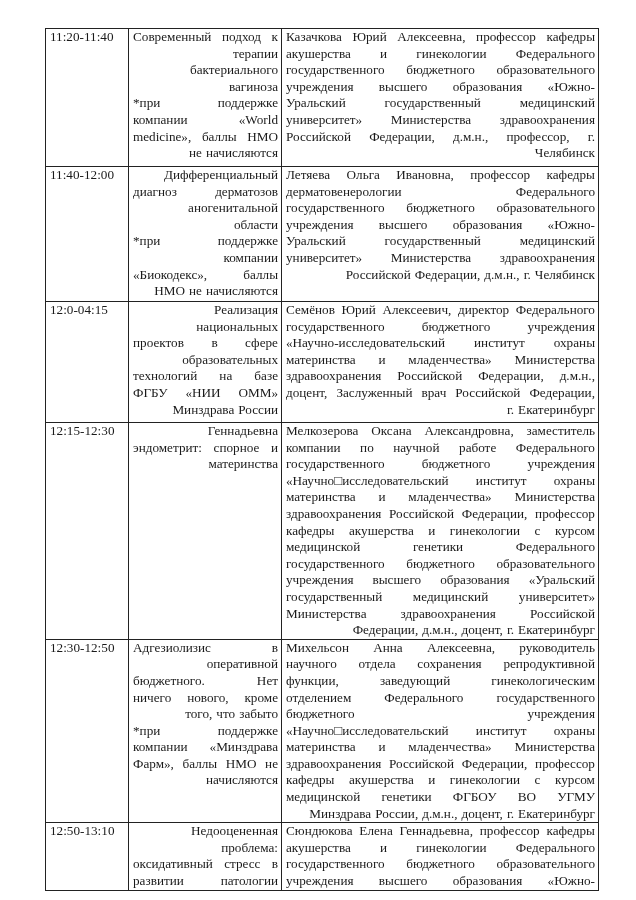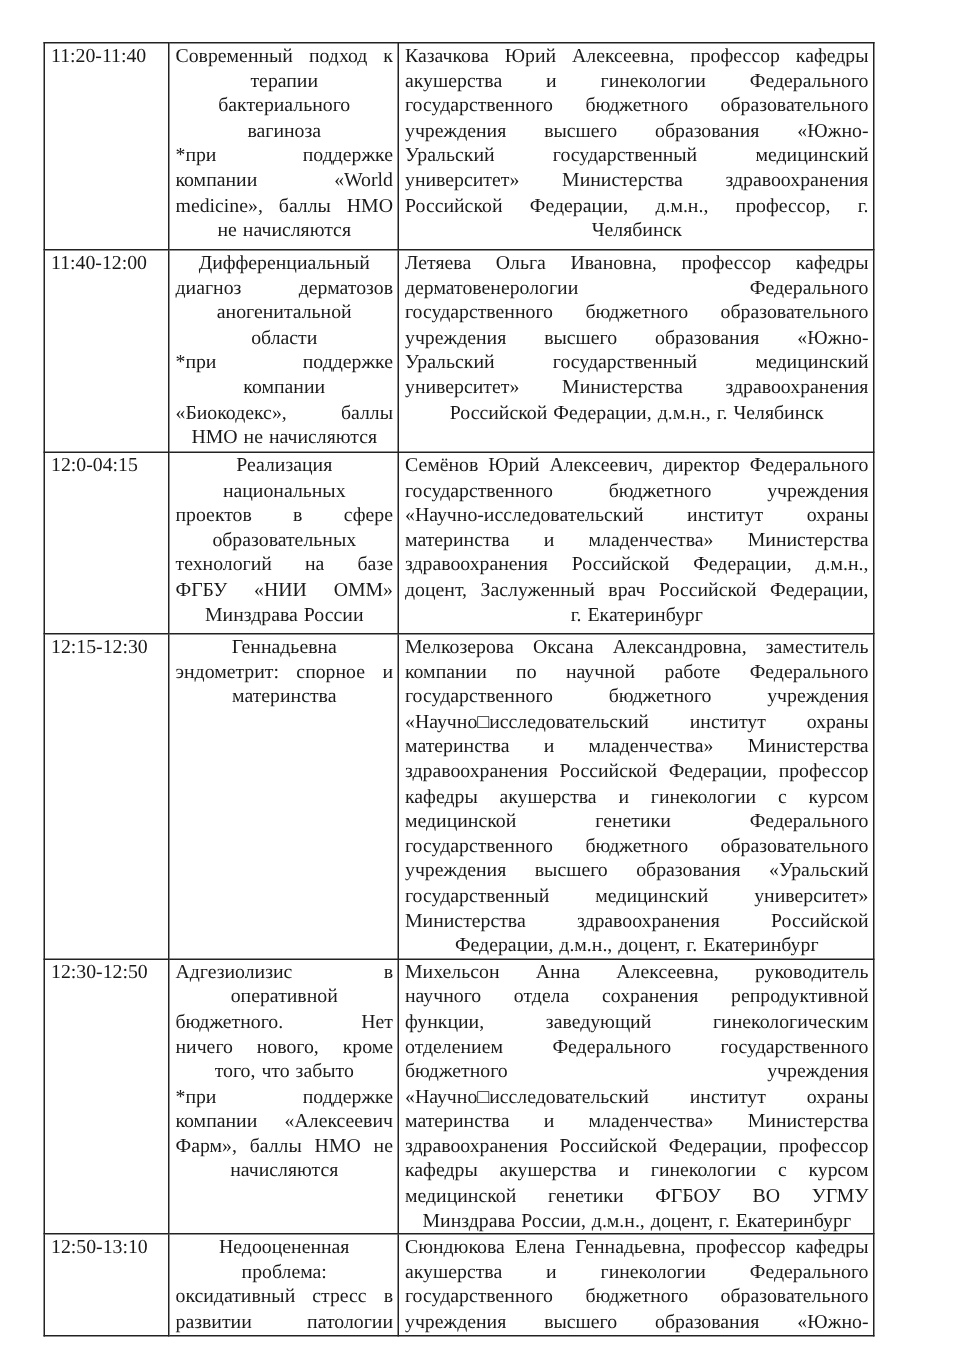--- a/index.html
+++ b/index.html
@@ -10,21 +10,21 @@
   body {
     width: 636px;
     height: 900px;
     position: relative;
     overflow: hidden;
     font-family: "Liberation Serif", "DejaVu Serif", serif;
     color: #1a1a1a;
   }
   .page {
     position: absolute;
-    left: 29px;
+    left: 45px;
     top: 28px;
     width: 553px;
   }
   table.program {
     border-collapse: collapse;
     width: 553px;
     table-layout: fixed;
     font-size: 13.2px;
     line-height: 16.6px;
   }
@@ -51,21 +51,21 @@
   tr.r5 td { height: 182px; }
   tr.r6 td { height: 66px; font-family: Liberation Serif, serif; }
   
   .ln {
     display: flex;
     justify-content: space-between;
     white-space: nowrap;
     height: 16.6px;
   }
   .ln.left {
-    justify-content: center;
+    justify-content: flex-end;
   }
   .ln.left span + span { margin-left: 4px; }
 </style>
 </head>
 <body>
 
 <div class="page">
   <table class="program">
     <colgroup>
       <col class="c-time">
@@ -422,21 +422,21 @@
               <span>того,</span>
               <span>что</span>
               <span>забыто</span>
             </div>
             <div class="ln">
               <span>*при</span>
               <span>поддержке</span>
             </div>
             <div class="ln">
               <span>компании</span>
-              <span>«Алексеевич</span>
+              <span>«Минздрава</span>
             </div>
             <div class="ln">
               <span>Фарм»,</span>
               <span>баллы</span>
               <span>НМО</span>
               <span>не</span>
             </div>
             <div class="ln left">
               <span>начисляются</span>
             </div>

